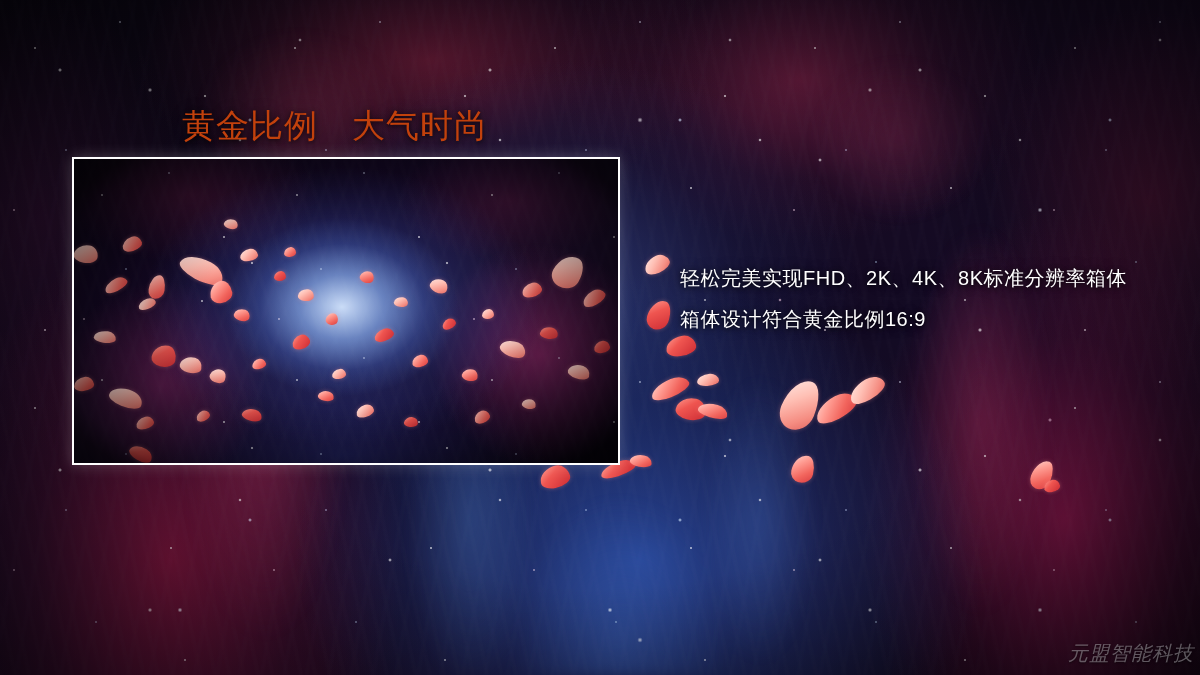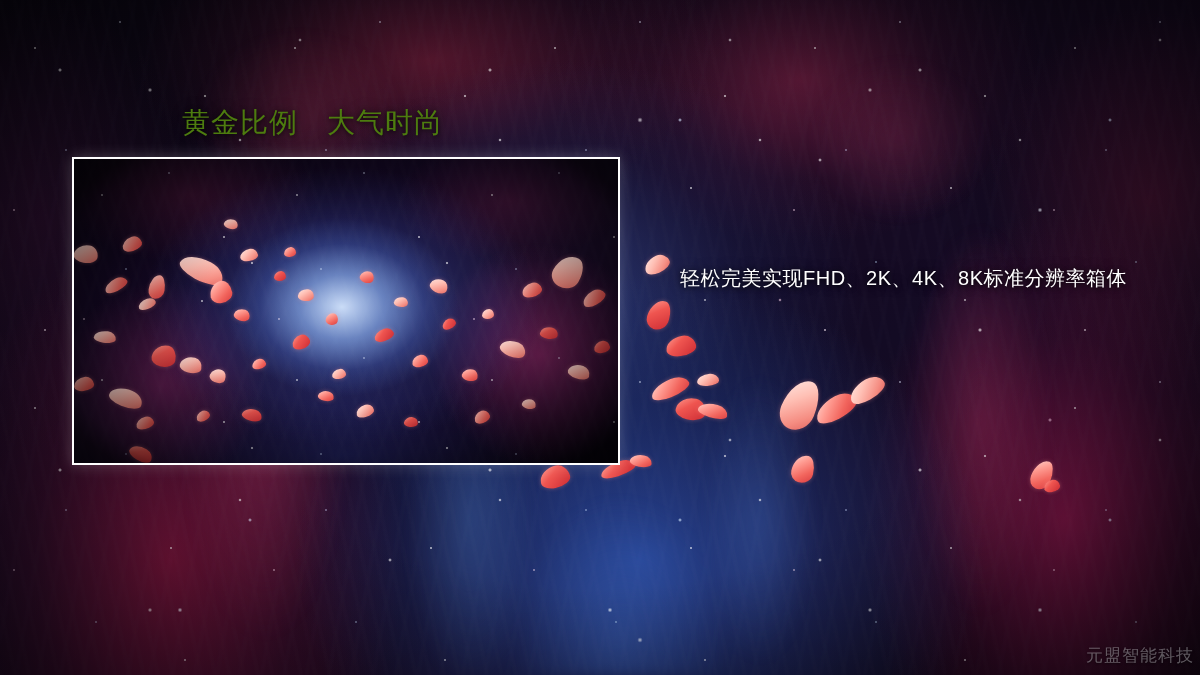--- a/index.html
+++ b/index.html
@@ -156,23 +156,23 @@
     background:linear-gradient(140deg, #ffeae6 0%, #ffc0b5 38%, #f58d82 74%, #e0605c 100%);
   }
   .petal.deep {
     background:linear-gradient(140deg, #ff9d92 0%, #ef5550 40%, #cc2b33 100%);
   }
 
   
   #title {
     position:absolute;
     left:182px; top:104px;
-    font-size:28px;
+    font-size:33px;
     letter-spacing:1px;
-    color:#4d7c0f;
+    color:#c2410c;
     text-shadow:0 1px 5px rgba(0,0,0,0.75), 0 0 14px rgba(0,0,0,0.45);
     white-space:pre;
   }
 
   #body-text {
     position:absolute;
     left:680px; top:258px;
     width:520px;
   }
   #body-text .line {
@@ -180,24 +180,25 @@
     line-height:41px;
     color:#ffffff;
     letter-spacing:0.5px;
     text-shadow:0 1px 5px rgba(0,0,0,0.8), 0 0 12px rgba(0,0,0,0.5);
     white-space:nowrap;
   }
 
   #watermark {
     position:absolute;
     right:6px; bottom:8px;
-    font-size:17px;
+    font-size:20px;
     letter-spacing:1px;
     color:rgba(205,205,210,0.42);
     text-shadow:0 1px 2px rgba(0,0,0,0.5);
+    font-style:italic;
   }
 </style>
 </head>
 <body>
 
 <div id="slide">
 
   <div class="bg-layer bg-base"></div>
   <div class="bg-layer bg-wisps"></div>
   <div class="bg-layer bg-filaments"></div>
@@ -280,17 +281,18 @@
           <div class="petal pale" style="left: 448px; top: 240px; width: 14px; height: 10px; transform: rotate(14deg);"></div>
           <div class="petal" style="left: 210px; top: 88px; width: 12px; height: 10px; transform: rotate(-4deg);"></div>
           <div class="petal pale" style="left: 150px; top: 60px; width: 14px; height: 10px; transform: rotate(18deg);"></div>
         </div>
       <div class="panel-vig"></div>
     </div>
   </div>
 
   <div id="body-text">
     <div class="line">轻松完美实现FHD、2K、4K、8K标准分辨率箱体</div>
+    <div class="line">箱体设计符合黄金比例16:9</div>
   </div>
 
   <div id="watermark">元盟智能科技</div>
 
 </div>
 
 </body></html>

